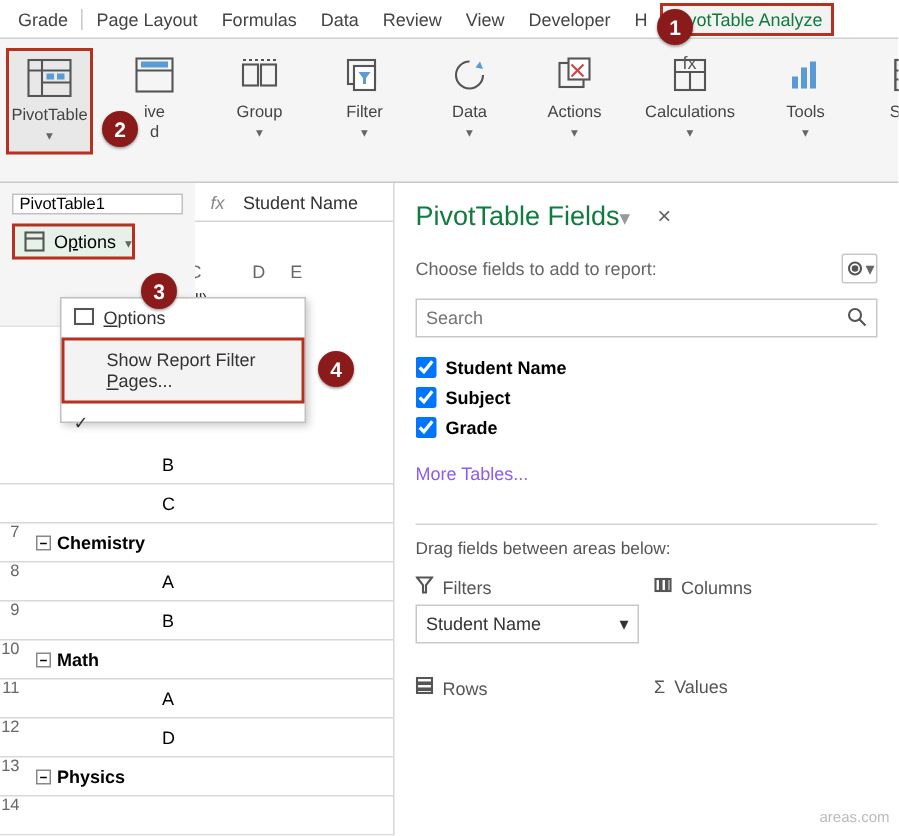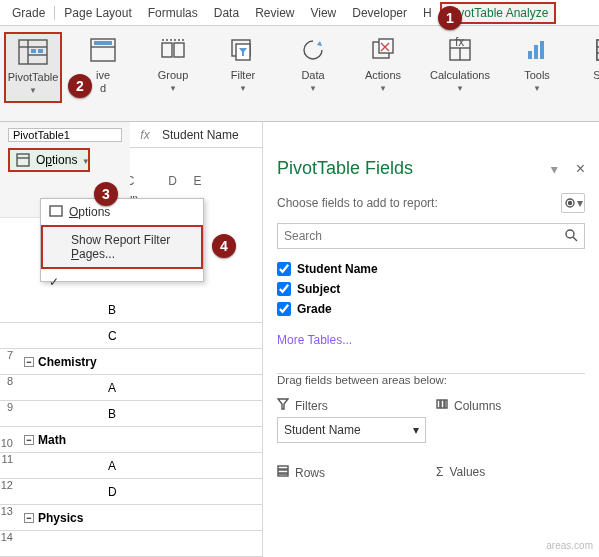--- a/index.html
+++ b/index.html
@@ -57,33 +57,33 @@
 .scol { width: 14px; text-align: center; }
 .rown { position: absolute; left: 0; width: 16px; text-align: right; font-size: 11px; color: #666; padding-right: 3px; }
 .cellrow { height: 26px; display: flex; align-items: center; border-bottom: 1px solid #d8d8d8; }
 .cwrap { margin-left: 18px; width: 150px; padding-left: 6px; }
 .b { font-weight: 600; }
 .minus { display: inline-block; width: 10px; height: 10px; border: 1px solid #888; line-height: 8px; text-align: center; font-size: 9px; margin-right: 4px; vertical-align: 1px; }
 
 
 .right { flex: 1; background: #fff; border-left: 1px solid #d8d8d8; padding: 12px 14px 0 14px; display: flex; flex-direction: column; }
 .rtitle { font-size: 18px; color: #0f7b3f; font-weight: 400; }
-.rtHead { display: flex; justify-content: space-between; align-items: center; margin-top: 24px; }
+.rtHead { display: flex; align-items: center; }
 .rtHead .carondn { font-size: 14px; color: #999; margin-right: 8px; }
 .rtClose { font-size: 16px; color: #666; cursor: pointer; }
 .rsub { font-size: 11.5px; color: #666; margin-top: 14px; display: flex; justify-content: space-between; align-items: center; }
 .gear { width: 24px; height: 20px; border: 1px solid #c8c8c8; display: flex; align-items: center; justify-content: center; border-radius: 2px; cursor: pointer; }
 .search { display: flex; align-items: center; border: 1px solid #c8c8c8; height: 26px; margin-top: 10px; padding: 0 6px; }
 .search input { border: none; outline: none; flex: 1; font-size: 12px; }
 .fieldlist { margin-top: 10px; }
 .fld { display: flex; align-items: center; gap: 6px; padding: 3px 0; font-size: 12.5px; }
 .fld input { width: 14px; height: 14px; }
 .fld .b { font-weight: 600; }
 .more { color: #8b5cf6; font-size: 12px; margin-top: 14px; cursor: pointer; }
-.dragh { font-size: 11.5px; color: #555; margin-top: 26px; border-top: 1px solid #d6d6d6; padding-top: 0; }
+.dragh { font-size: 11.5px; color: #555; margin-top: 26px; border-top: 1px solid #d6d6d6; padding-top: 10px; }
 .areas { display: grid; grid-template-columns: 1fr 1fr; gap: 6px 10px; margin-top: 12px; }
 .areaLbl { font-size: 12px; color: #555; display: flex; align-items: center; gap: 6px; }
 .areaBox { border: 1px solid #c8c8c8; height: 26px; display: flex; align-items: center; justify-content: space-between; padding: 0 6px; font-size: 12px; color: #333; margin-top: 4px; cursor: pointer; }
 
 .watermark { position: absolute; bottom: 6px; right: 6px; font-size: 10px; color: #bbb; }
 </style>
 </head>
 <body>
 
 <div class="badge" style="top:6px; left:438px;">1</div>
@@ -295,21 +295,21 @@
         </div>
       <div class="cellrow">
           <span class="rown" style="top:78px">8</span>
           <div class="cwrap" style="padding-left:90px">A</div>
         </div>
       <div class="cellrow">
           <span class="rown" style="top:104px">9</span>
           <div class="cwrap" style="padding-left:90px">B</div>
         </div>
       <div class="cellrow">
-          <span class="rown" style="top:140px">10</span>
+          <span class="rown" style="top:130px">10</span>
           <div class="cwrap b"><span class="minus">−</span><span>Math</span></div>
         </div>
       <div class="cellrow">
           <span class="rown" style="top:156px">11</span>
           <div class="cwrap" style="padding-left:90px">A</div>
         </div>
       <div class="cellrow">
           <span class="rown" style="top:182px">12</span>
           <div class="cwrap" style="padding-left:90px">D</div>
         </div>

